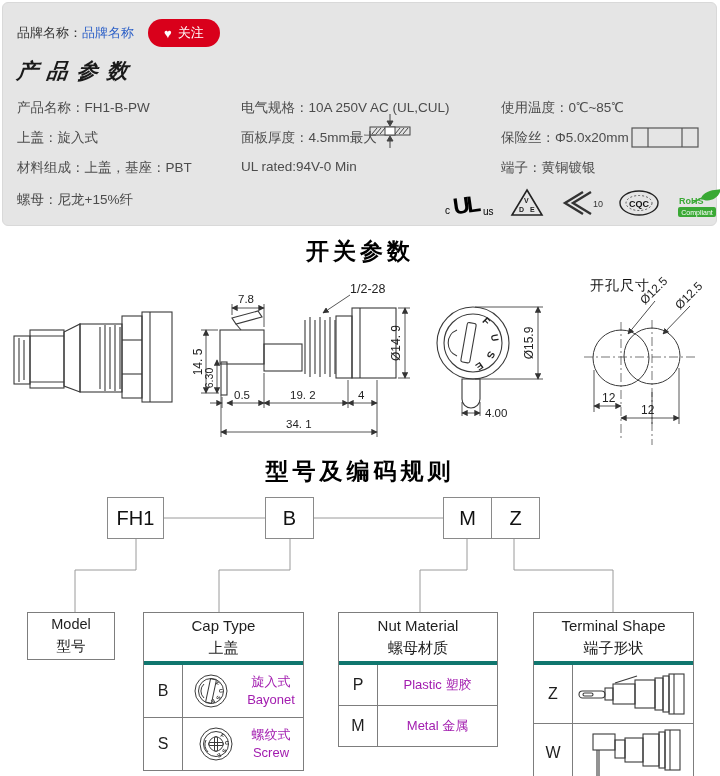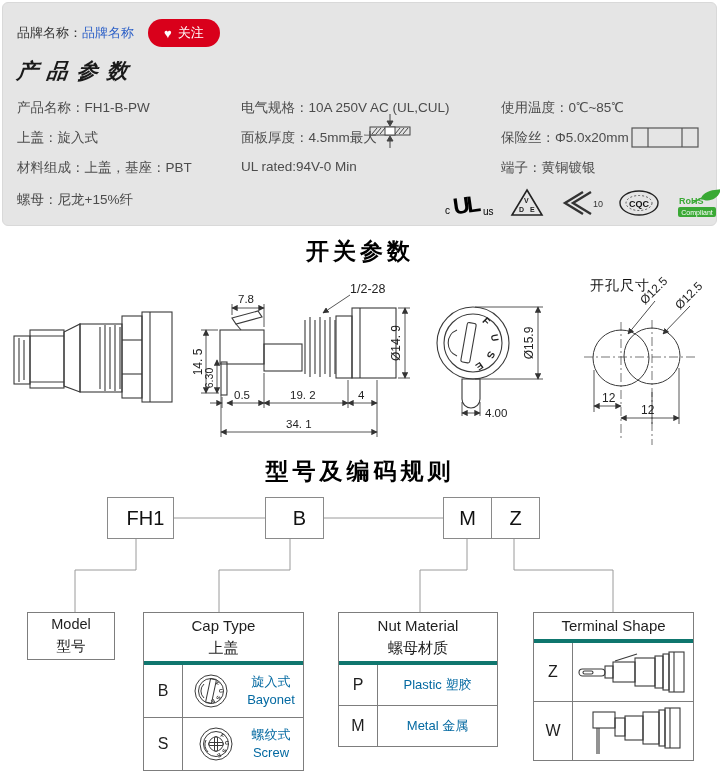--- a/index.html
+++ b/index.html
@@ -26,40 +26,40 @@
   }
   .p-row{position:absolute;font-size:13.5px;color:#4c4c4c;white-space:nowrap;}
   .certs{position:absolute;left:440px;top:184px;display:flex;align-items:center;gap:13px;}
   .big-title{
     position:absolute;left:0;width:720px;text-align:center;
     font-size:23px;font-weight:bold;color:#000;letter-spacing:4px;
   }
   svg text{font-family:"Liberation Sans",sans-serif;}
   .code-box{
     position:absolute;border:1px solid #8a8a8a;background:#fff;display:flex;
-    align-items:center;justify-content:center;font-size:20px;color:#111;padding-left:10px;
+    align-items:center;justify-content:center;font-size:20px;color:#111;
   }
   .mz{position:absolute;left:443px;top:497px;display:flex;}
   .mz .cell{
     width:47px;height:40px;border:1px solid #8a8a8a;display:flex;align-items:center;
     justify-content:center;font-size:20px;color:#111;background:#fff;
   }
   .mz .cell+.cell{margin-left:-1px;}
   .tbl{position:absolute;border:1px solid #7d7d7d;background:#fff;box-sizing:border-box;}
   .tbl .hdr{
     border-bottom:4px solid #0f766e;text-align:center;font-size:15px;color:#1e1e1e;
     line-height:1.45;padding:2px 0;
   }
   .trow{display:flex;align-items:stretch;border-bottom:1px solid #7d7d7d;}
   .trow:last-child{border-bottom:none;}
   .ccell{
     width:38px;border-right:1px solid #7d7d7d;display:flex;align-items:center;
     justify-content:center;font-size:16px;color:#1e1e1e;flex:none;
   }
-  .rcell{flex:1;display:flex;align-items:center;justify-content:center;gap:16px;font-size:13px;color:#0369a1;}
+  .rcell{flex:1;display:flex;align-items:center;justify-content:center;gap:16px;font-size:13px;color:#a21caf;}
   .lbl2{text-align:center;line-height:1.35;}
   .model-box{
     position:absolute;left:27px;top:612px;width:86px;height:46px;border:1px solid #7d7d7d;
     display:flex;flex-direction:column;align-items:center;justify-content:center;
     font-size:14.5px;color:#1e1e1e;line-height:1.5;background:#fff;
   }
 </style>
 </head>
 <body>
 
@@ -369,20 +369,21 @@
   </div>
   <div class="trow" style="height:40px">
     <div class="ccell">M</div>
     <div class="rcell">Metal 金属</div>
   </div>
 </div>
 
 <div class="tbl" style="left:533px;top:612px;width:161px">
   <div class="hdr">
     <div>Terminal Shape</div>
+    <div>端子形状</div>
   </div>
   <div class="trow" style="height:58px">
     <div class="ccell">Z</div>
     <div class="rcell">
       <svg width="112" height="48">
         <g stroke="#3a3a3a" stroke-width="1.1" fill="none">
           <rect x="2" y="21" width="26" height="7" rx="3.5"></rect>
           <rect x="6" y="23" width="10" height="3" rx="1.5"></rect>
           <rect x="28" y="18" width="8" height="12"></rect>
           <line x1="38" y1="13" x2="60" y2="6"></line>

